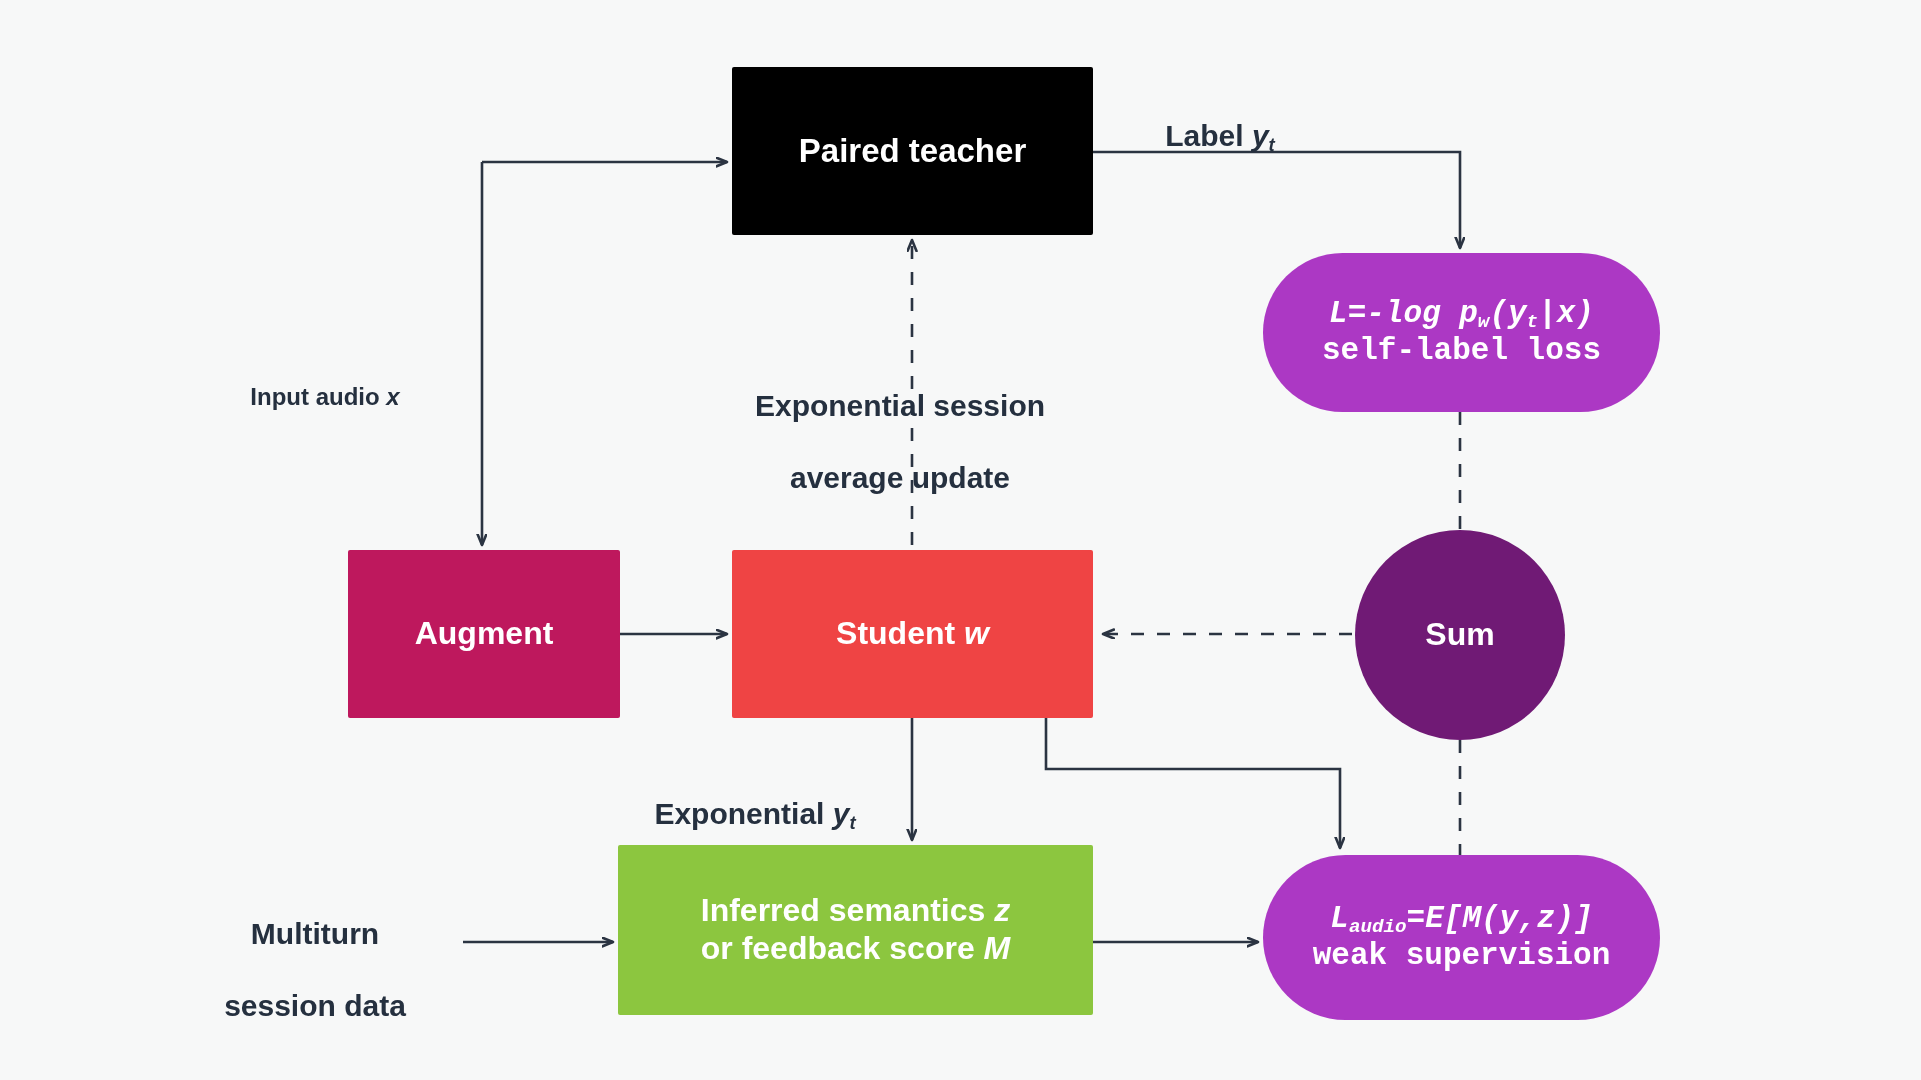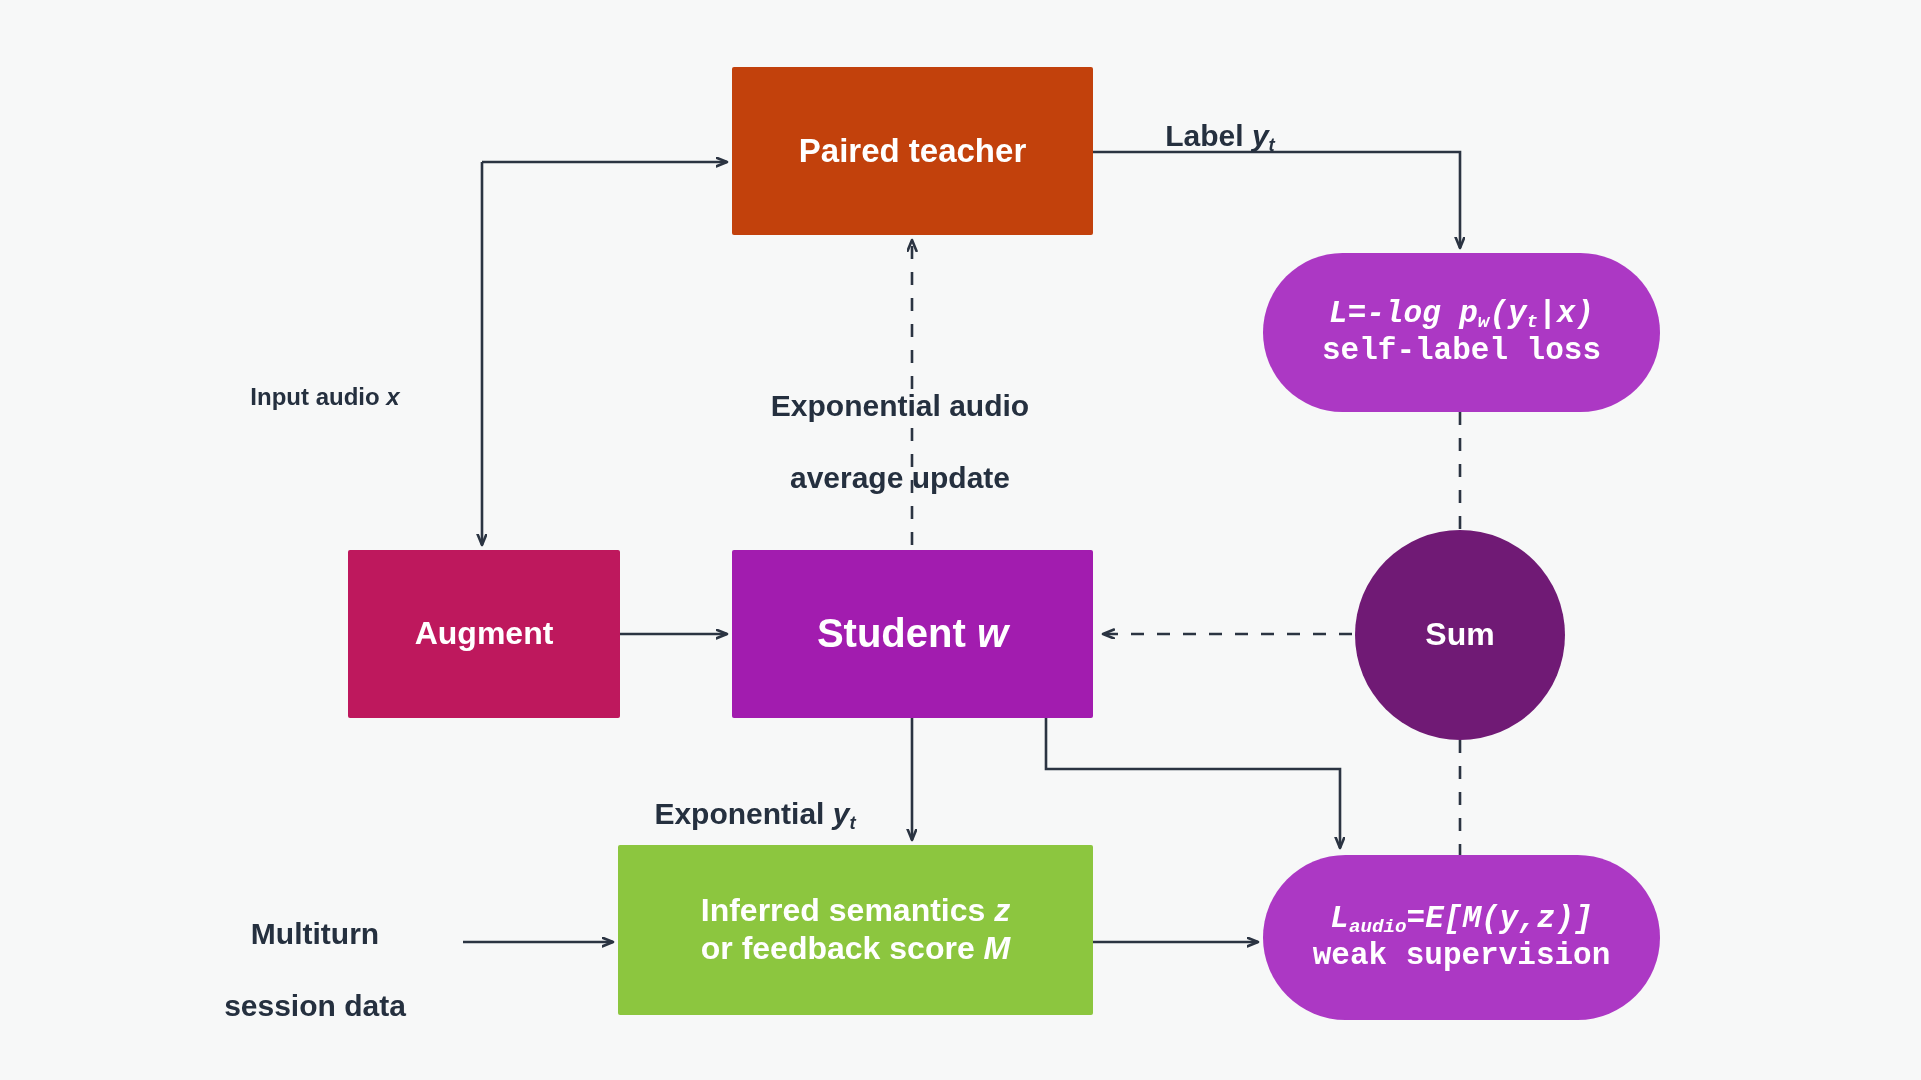--- a/index.html
+++ b/index.html
@@ -72,29 +72,29 @@
       <path d="M912,718 L912,840" marker-end="url(#ah)"></path>
 
       <path d="M1046,718 L1046,769 L1340,769 L1340,848" marker-end="url(#ah)"></path>
 
       <path d="M463,942 L613,942" marker-end="url(#ah)"></path>
 
       <path d="M1093,942 L1258,942" marker-end="url(#ah)"></path>
     </g>
   </svg>
 
-  <div class="node rect" style="left:732px;top:67px;width:361px;height:168px;background:#c2410c;font-size:33px;">
+  <div class="node rect" style="left:732px;top:67px;width:361px;height:168px;background:#000000;font-size:33px;">
     <span class="txt">Paired teacher</span>
   </div>
 
   <div class="node rect" style="left:348px;top:550px;width:272px;height:168px;background:#be185d;font-size:32px;">
     <span class="txt">Augment</span>
   </div>
 
-  <div class="node rect" style="left:732px;top:550px;width:361px;height:168px;font-size:40px;background:#a21caf;">
+  <div class="node rect" style="left:732px;top:550px;width:361px;height:168px;font-size:32px;background:#ef4444;">
     <span class="txt"><span>Student </span><i class="v">w</i></span>
   </div>
 
   <div class="node rect" style="left:618px;top:845px;width:475px;height:170px;background:#8CC63F;font-size:32px;">
     <span class="txt"><span>Inferred semantics </span><i class="v">z</i><br><span>or feedback score </span><i class="v">M</i></span>
   </div>
 
   <div class="node pill" style="left:1263px;top:253px;width:397px;height:159px;background:#AC38C4;font-size:31px;">
     <span class="txt">
       <span class="frm"><span>L=-log p</span><sub>w</sub><span>(y</span><sub>t</sub><span>|x)</span></span><br>
@@ -115,21 +115,21 @@
 
   <div class="lbl" style="left:180px;top:354px;width:290px;font-size:24px;">
     <span>Input audio </span><i class="v">x</i>
   </div>
 
   <div class="lbl" style="left:1090px;top:82px;width:260px;font-size:30px;">
     <span>Label </span><i class="v">y</i><sub>t</sub>
   </div>
 
   <div class="lbl" style="left:690px;top:352px;width:420px;font-size:30px;">
-    <span>Exponential audio</span><br>
+    <span>Exponential session</span><br>
     <span>average update</span>
   </div>
 
   <div class="lbl" style="left:590px;top:760px;width:330px;font-size:30px;">
     <span>Exponential </span><i class="v">y</i><sub>t</sub>
   </div>
 
   <div class="lbl" style="left:165px;top:880px;width:300px;font-size:30px;">
     <span>Multiturn</span><br>
     <span>session data</span>

